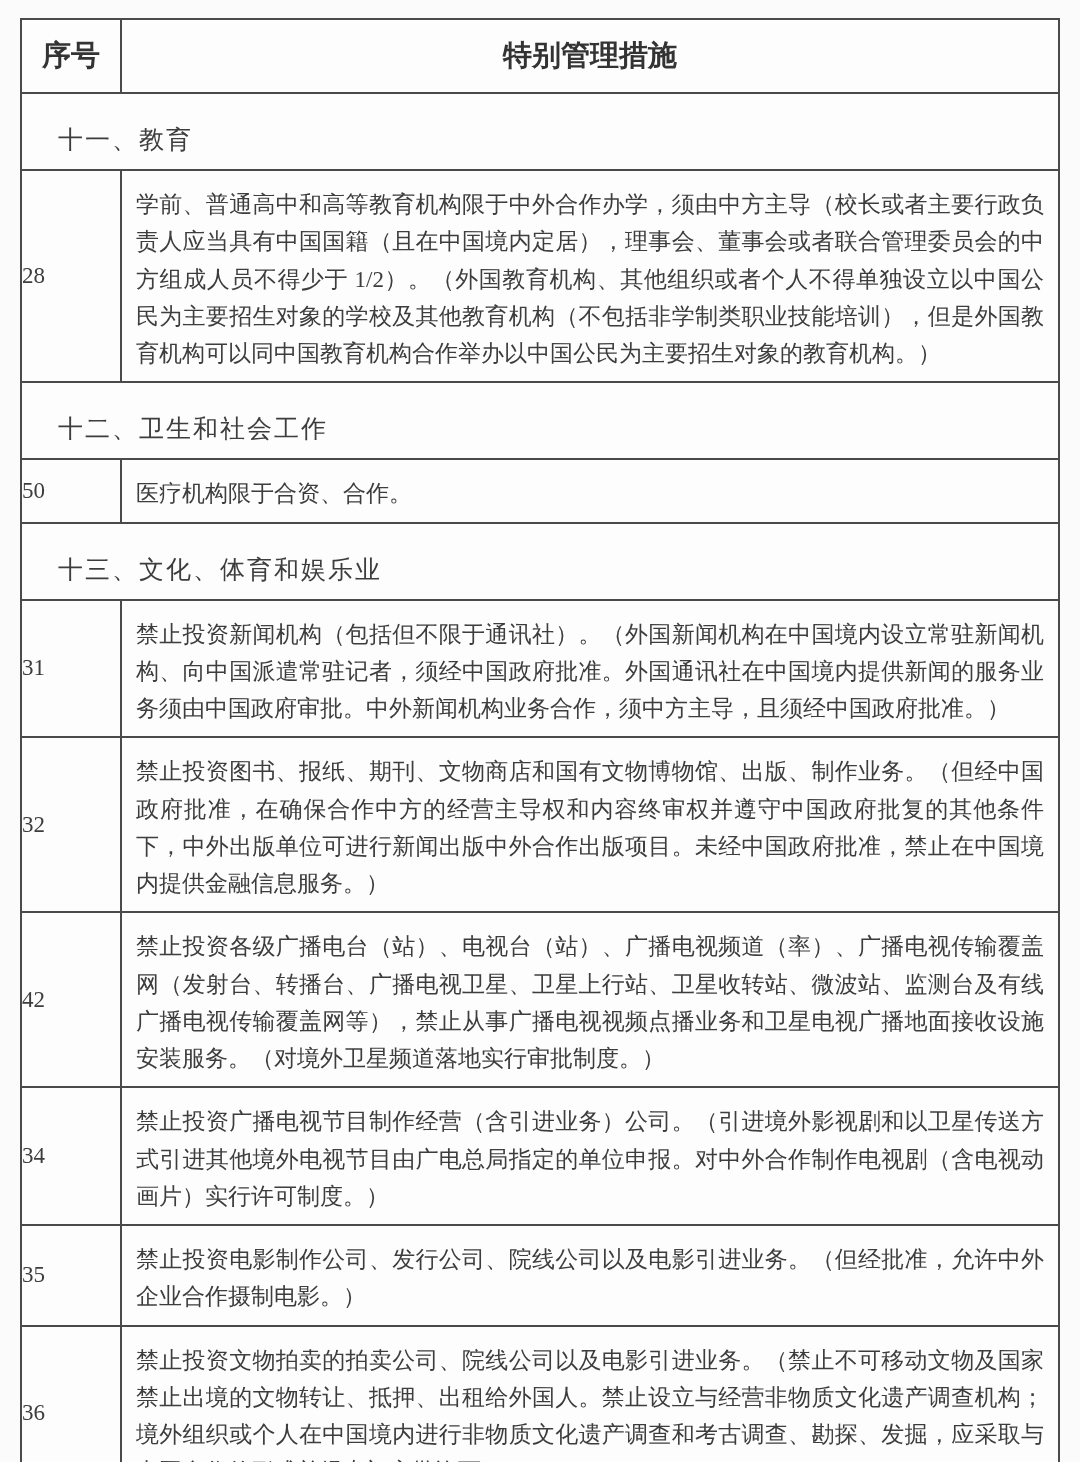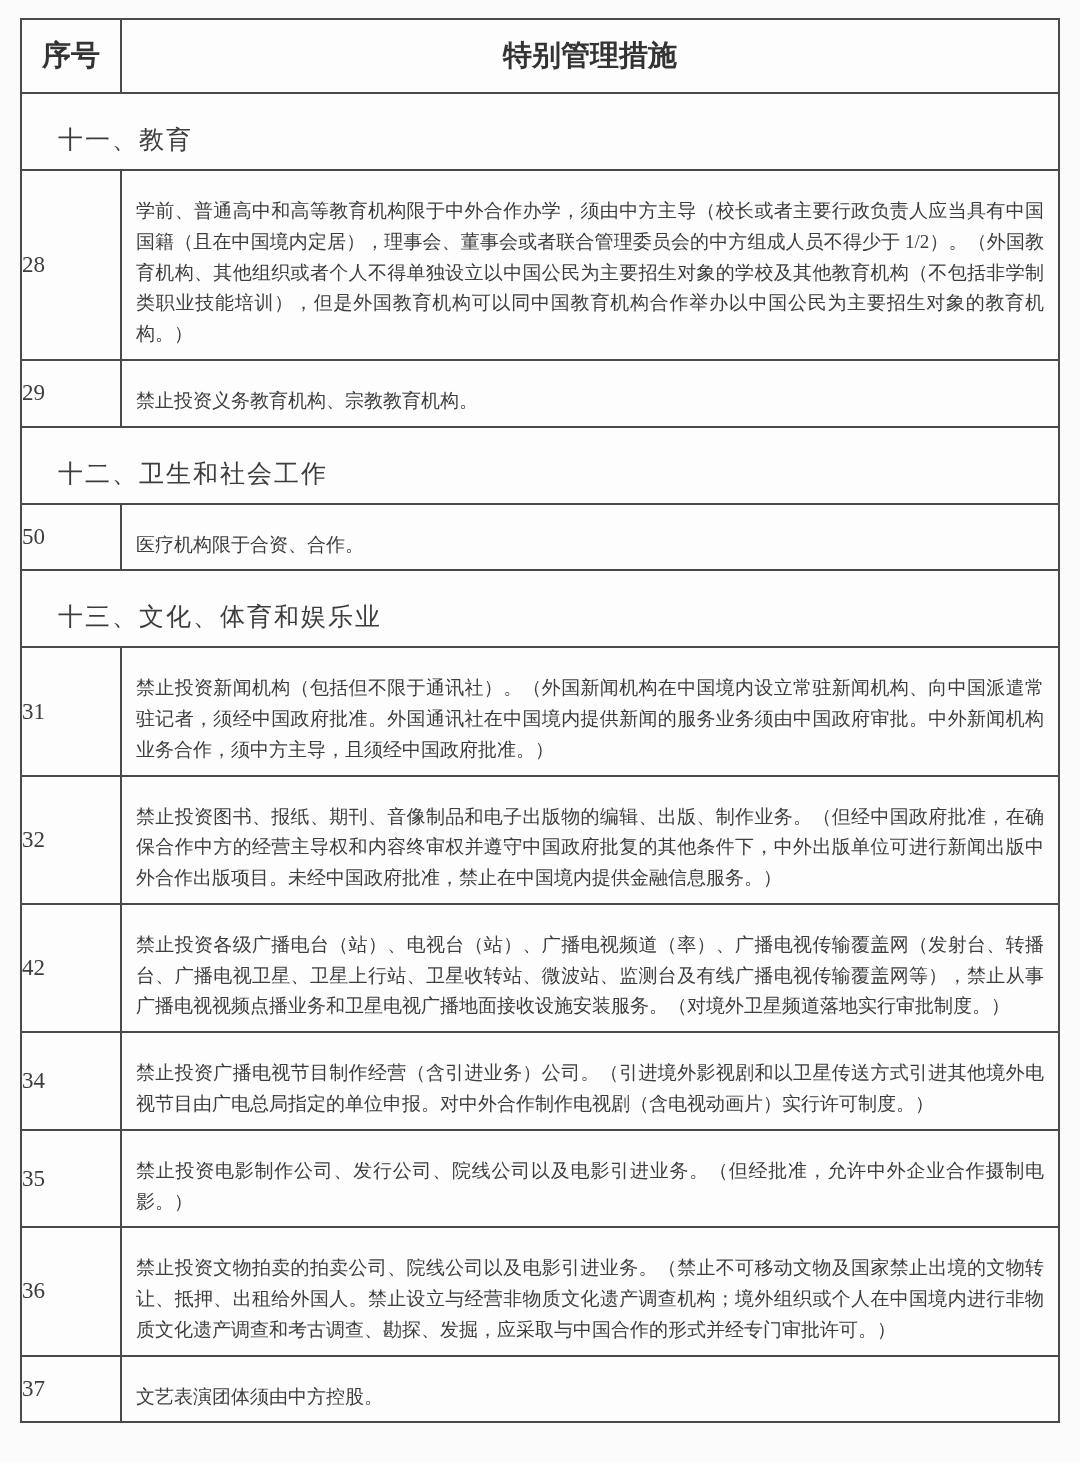--- a/index.html
+++ b/index.html
@@ -38,23 +38,23 @@
     letter-spacing: 2px;
     background: #fdfdfd;
   }
   td.num-cell {
     text-align: left;
     vertical-align: middle;
     font-size: 23px;
     background: #fdfdfd;
   }
   td.text-cell {
-    font-size: 19px;
+    font-size: 23px;
     line-height: 1.62;
-    padding: 25px 14px 9px 14px;
+    padding: 15px 14px 9px 14px;
     text-align: justify;
     text-justify: inter-ideograph;
     background: #fdfdfd;
     word-break: break-all;
   }
 </style>
 </head>
 <body>
 
 <div class="page">
@@ -71,40 +71,36 @@
     </thead>
     <tbody id="table-body">
         <tr>
           <td colspan="2" class="section-cell">十一、教育</td>
         </tr>
         <tr>
           <td class="num-cell">28</td>
           <td class="text-cell">学前、普通高中和高等教育机构限于中外合作办学，须由中方主导（校长或者主要行政负责人应当具有中国国籍（且在中国境内定居），理事会、董事会或者联合管理委员会的中方组成人员不得少于 1/2）。（外国教育机构、其他组织或者个人不得单独设立以中国公民为主要招生对象的学校及其他教育机构（不包括非学制类职业技能培训），但是外国教育机构可以同中国教育机构合作举办以中国公民为主要招生对象的教育机构。）</td>
         </tr>
         <tr>
-          <td class="num-cell">29</td>
-          <td class="text-cell">禁止投资义务教育机构、宗教教育机构。</td>
-        </tr>
-        <tr>
           <td colspan="2" class="section-cell">十二、卫生和社会工作</td>
         </tr>
         <tr>
           <td class="num-cell">50</td>
           <td class="text-cell">医疗机构限于合资、合作。</td>
         </tr>
         <tr>
           <td colspan="2" class="section-cell">十三、文化、体育和娱乐业</td>
         </tr>
         <tr>
           <td class="num-cell">31</td>
           <td class="text-cell">禁止投资新闻机构（包括但不限于通讯社）。（外国新闻机构在中国境内设立常驻新闻机构、向中国派遣常驻记者，须经中国政府批准。外国通讯社在中国境内提供新闻的服务业务须由中国政府审批。中外新闻机构业务合作，须中方主导，且须经中国政府批准。）</td>
         </tr>
         <tr>
           <td class="num-cell">32</td>
-          <td class="text-cell">禁止投资图书、报纸、期刊、音像制品和电子出版物的编辑、出版、制作业务。（但经中国政府批准，在确保合作中方的经营主导权和内容终审权并遵守中国政府批复的其他条件下，中外出版单位可进行新闻出版中外合作出版项目。未经中国政府批准，禁止在中国境内提供金融信息服务。）</td>
+          <td class="text-cell">禁止投资图书、报纸、期刊、文物商店和国有文物博物馆、出版、制作业务。（但经中国政府批准，在确保合作中方的经营主导权和内容终审权并遵守中国政府批复的其他条件下，中外出版单位可进行新闻出版中外合作出版项目。未经中国政府批准，禁止在中国境内提供金融信息服务。）</td>
         </tr>
         <tr>
           <td class="num-cell">42</td>
           <td class="text-cell">禁止投资各级广播电台（站）、电视台（站）、广播电视频道（率）、广播电视传输覆盖网（发射台、转播台、广播电视卫星、卫星上行站、卫星收转站、微波站、监测台及有线广播电视传输覆盖网等），禁止从事广播电视视频点播业务和卫星电视广播地面接收设施安装服务。（对境外卫星频道落地实行审批制度。）</td>
         </tr>
         <tr>
           <td class="num-cell">34</td>
           <td class="text-cell">禁止投资广播电视节目制作经营（含引进业务）公司。（引进境外影视剧和以卫星传送方式引进其他境外电视节目由广电总局指定的单位申报。对中外合作制作电视剧（含电视动画片）实行许可制度。）</td>
         </tr>
         <tr>

